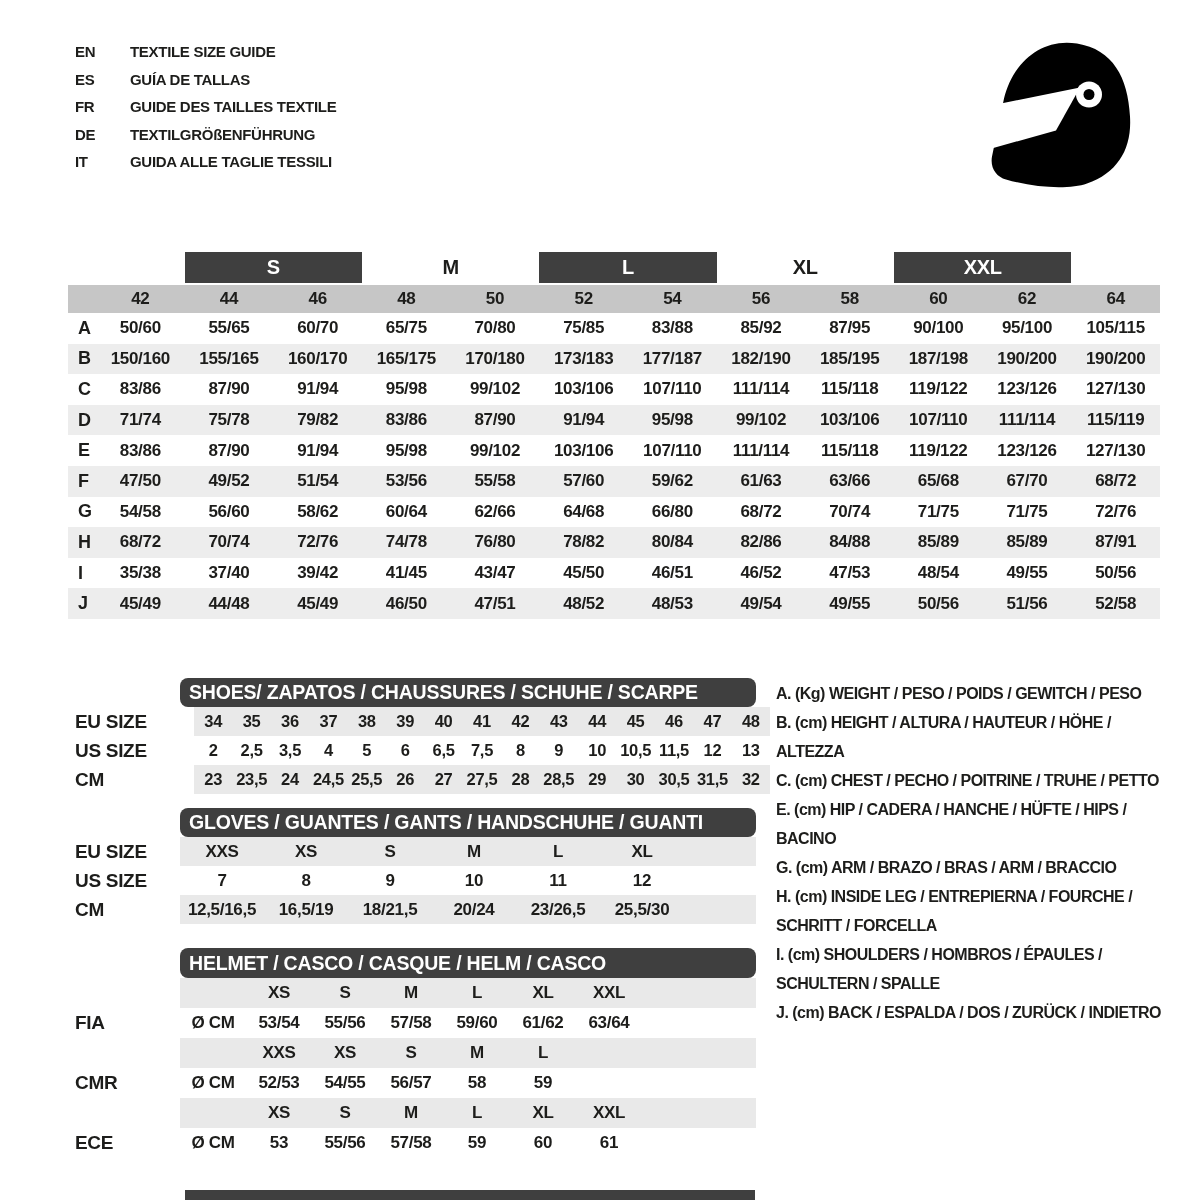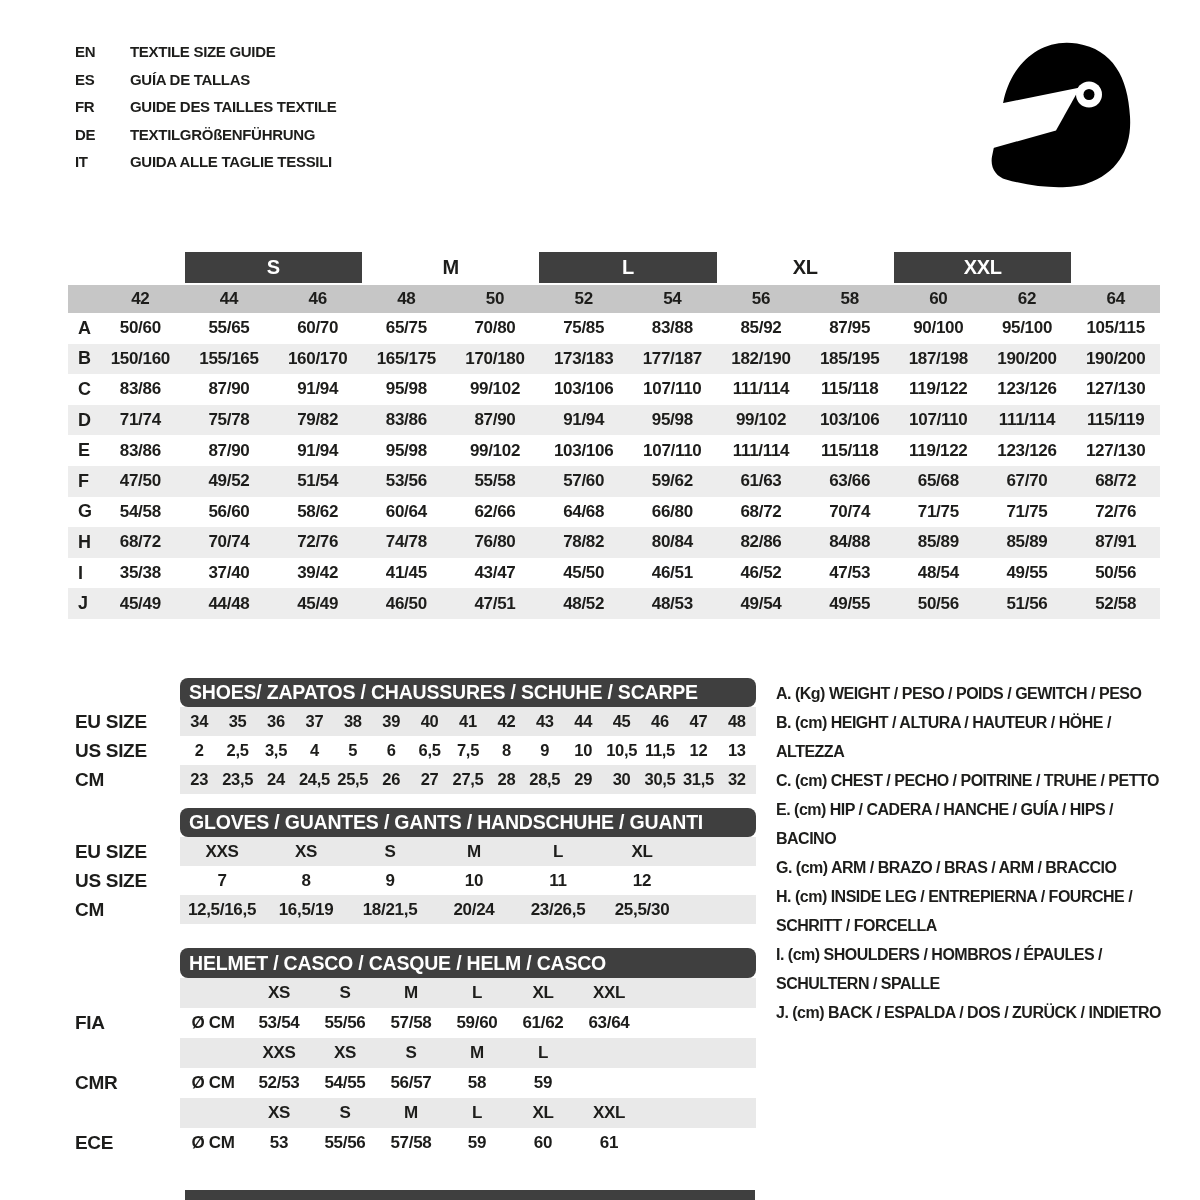--- a/index.html
+++ b/index.html
@@ -33,21 +33,21 @@
 
   
   .section { left:75px; width:1085px; }
   .sec-line { display:flex; height:29px; }
   .helmet-sec .sec-line { height:30px; }
   .sec-label { width:105px; display:flex; align-items:center; font-size:19px; }
   .sec-bar { width:576px; background:var(--bar-dark,#3f3f3f); color:#fff;
              display:flex; align-items:center; padding-left:9px; font-size:19.5px; letter-spacing:-0.2px;border-radius:8px; }
   .sec-band { width:576px; display:grid; }
   .sec-band.gray { background:var(--section-band-gray,#e9e9e9); }
-  .cols15 { grid-template-columns:repeat(15,1fr); }
+  .cols15 { grid-template-columns:repeat(15,1fr);margin-left:14px; }
   .cols6  { grid-template-columns:repeat(6,84px) 1fr; }
   .cols7  { grid-template-columns:repeat(7,66px) 1fr; }
   .cols15 .cell { font-size:16.5px; }
   .cols6 .cell, .cols7 .cell { font-size:17px; }
 
   
   .legend { left:776px; top:679px; width:398px; }
   .legend-item { font-size:16px; line-height:29px; letter-spacing:-0.5px; }
 
   
@@ -444,20 +444,20 @@
         <div class="cell">60</div>
         <div class="cell">61</div>
       </div>
   </div>
 </div>
 
 <div class="abs legend">
     <div class="legend-item">A. (Kg) WEIGHT / PESO / POIDS / GEWITCH / PESO</div>
     <div class="legend-item">B. (cm) HEIGHT / ALTURA / HAUTEUR / HÖHE / ALTEZZA</div>
     <div class="legend-item">C. (cm) CHEST / PECHO / POITRINE / TRUHE / PETTO</div>
-    <div class="legend-item">E. (cm) HIP / CADERA / HANCHE / GUÍA / HIPS / BACINO</div>
+    <div class="legend-item">E. (cm) HIP / CADERA / HANCHE / HÜFTE / HIPS / BACINO</div>
     <div class="legend-item">G. (cm) ARM / BRAZO / BRAS / ARM / BRACCIO</div>
     <div class="legend-item">H. (cm) INSIDE LEG / ENTREPIERNA / FOURCHE / SCHRITT / FORCELLA</div>
     <div class="legend-item">I. (cm) SHOULDERS / HOMBROS / ÉPAULES / SCHULTERN / SPALLE</div>
     <div class="legend-item">J. (cm) BACK / ESPALDA / DOS / ZURÜCK / INDIETRO</div>
   </div>
 
 <div class="abs footer-bar"></div>
 
 </body></html>

